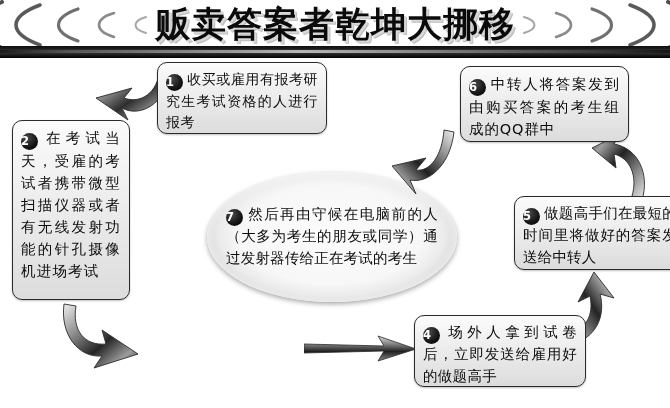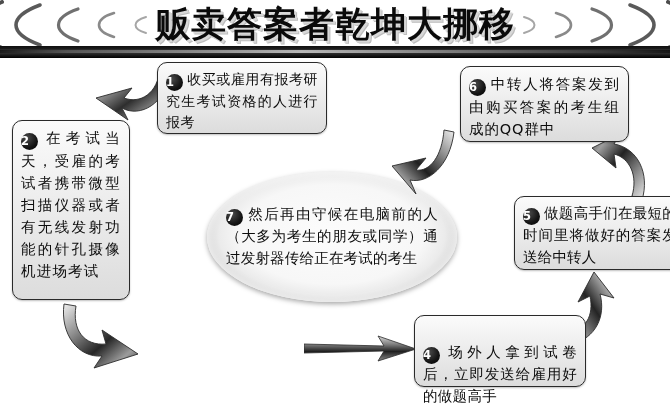--- a/index.html
+++ b/index.html
@@ -69,21 +69,21 @@
   }
 
   
   #box1{left:157px;top:62px;width:170px;height:72px;}
   #box1 .box-text{font-size:14px;line-height:1.5;letter-spacing:.4px;}
   #box2{left:12px;top:120px;width:118px;height:180px;}
   #box2 .box-text{font-size:14.5px;line-height:1.52;letter-spacing:1.2px;text-align-last:left;}
   #box3{left:150px;top:315px;width:158px;height:72px;}
   #box3 .box-text{font-size:14.5px;line-height:1.5;letter-spacing:.6px;}
   #box4{left:414px;top:315px;width:172px;height:72px;}
-  #box4 .box-text{font-size:14.5px;line-height:1.5;letter-spacing:.3px;margin-top:20px;}
+  #box4 .box-text{font-size:14.5px;line-height:1.5;letter-spacing:.3px;}
   #box5{left:514px;top:196px;width:172px;height:74px;}
   #box5 .box-text{font-size:14.5px;line-height:1.5;letter-spacing:.2px;}
   #box6{left:460px;top:66px;width:169px;height:76px;}
   #box6 .box-text{font-size:14.5px;line-height:1.52;letter-spacing:.9px;}
 
   
   #ellipse7{
     position:absolute;left:207px;top:172px;width:250px;height:130px;
     border-radius:50%;
     background:

